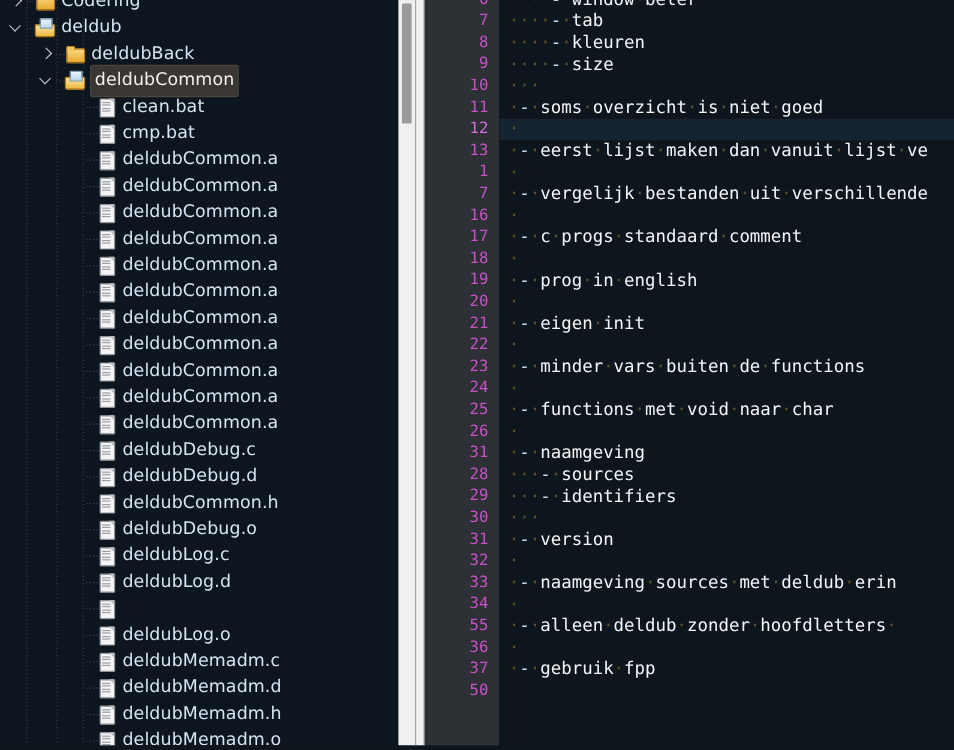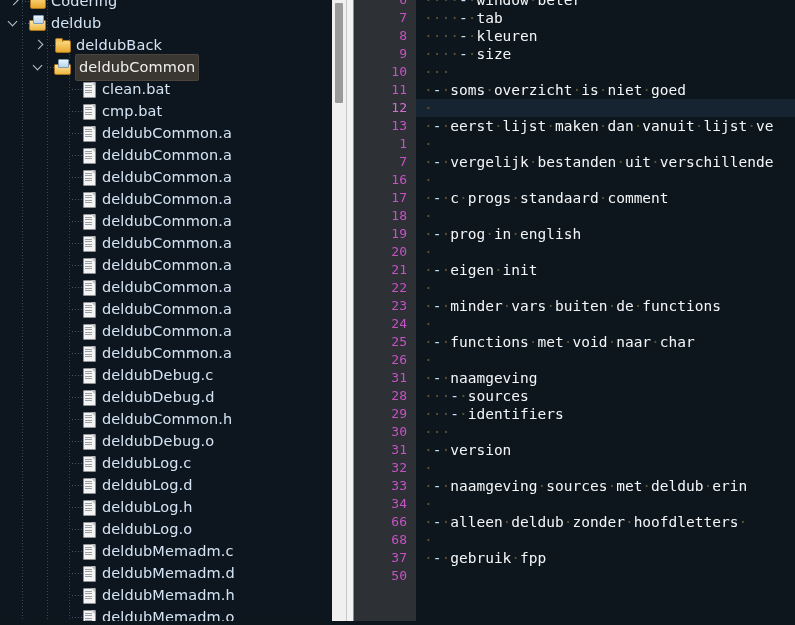--- a/index.html
+++ b/index.html
@@ -551,21 +551,20 @@
           <div class="spacer" style="width: 16px;"></div>
           <div class="dots" style="width: 10px;"></div>
           <div class="ico file">
             <div class="pg"></div>
             <div class="corner"></div>
             <div class="ln" style="top: 4px;"></div>
             <div class="ln" style="top: 6.5px;"></div>
             <div class="ln" style="top: 9px;"></div>
             <div class="ln" style="top: 11.5px;"></div>
           </div>
-          <span class="lbl">deldubLog.h</span>
         </div>
         <div class="trow">
           <div class="spacer" style="width: 56px;"></div>
           <div class="spacer" style="width: 16px;"></div>
           <div class="dots" style="width: 10px;"></div>
           <div class="ico file">
             <div class="pg"></div>
             <div class="corner"></div>
             <div class="ln" style="top: 4px;"></div>
             <div class="ln" style="top: 6.5px;"></div>
@@ -664,22 +663,22 @@
         <div class="ln-row">25</div>
         <div class="ln-row">26</div>
         <div class="ln-row">31</div>
         <div class="ln-row">28</div>
         <div class="ln-row">29</div>
         <div class="ln-row">30</div>
         <div class="ln-row">31</div>
         <div class="ln-row">32</div>
         <div class="ln-row">33</div>
         <div class="ln-row">34</div>
-        <div class="ln-row">66</div>
-        <div class="ln-row">68</div>
+        <div class="ln-row">55</div>
+        <div class="ln-row">36</div>
         <div class="ln-row">37</div>
         <div class="ln-row">50</div>
       </div>
     <div class="code" id="code">
         <div class="code-row" style="margin-top: -9px;"><span class="ws">·</span><span class="ws">·</span><span class="ws">·</span><span class="ws">·</span><span class="dash">-</span><span class="ws">·</span><span class="txt">w</span><span class="txt">i</span><span class="txt">n</span><span class="txt">d</span><span class="txt">o</span><span class="txt">w</span><span class="ws">·</span><span class="txt">b</span><span class="txt">e</span><span class="txt">t</span><span class="txt">e</span><span class="txt">r</span></div>
         <div class="code-row"><span class="ws">·</span><span class="ws">·</span><span class="ws">·</span><span class="ws">·</span><span class="dash">-</span><span class="ws">·</span><span class="txt">t</span><span class="txt">a</span><span class="txt">b</span></div>
         <div class="code-row"><span class="ws">·</span><span class="ws">·</span><span class="ws">·</span><span class="ws">·</span><span class="dash">-</span><span class="ws">·</span><span class="txt">k</span><span class="txt">l</span><span class="txt">e</span><span class="txt">u</span><span class="txt">r</span><span class="txt">e</span><span class="txt">n</span></div>
         <div class="code-row"><span class="ws">·</span><span class="ws">·</span><span class="ws">·</span><span class="ws">·</span><span class="dash">-</span><span class="ws">·</span><span class="txt">s</span><span class="txt">i</span><span class="txt">z</span><span class="txt">e</span></div>
         <div class="code-row"><span class="ws">·</span><span class="ws">·</span><span class="ws">·</span></div>
         <div class="code-row"><span class="ws">·</span><span class="dash">-</span><span class="ws">·</span><span class="txt">s</span><span class="txt">o</span><span class="txt">m</span><span class="txt">s</span><span class="ws">·</span><span class="txt">o</span><span class="txt">v</span><span class="txt">e</span><span class="txt">r</span><span class="txt">z</span><span class="txt">i</span><span class="txt">c</span><span class="txt">h</span><span class="txt">t</span><span class="ws">·</span><span class="txt">i</span><span class="txt">s</span><span class="ws">·</span><span class="txt">n</span><span class="txt">i</span><span class="txt">e</span><span class="txt">t</span><span class="ws">·</span><span class="txt">g</span><span class="txt">o</span><span class="txt">e</span><span class="txt">d</span></div>

